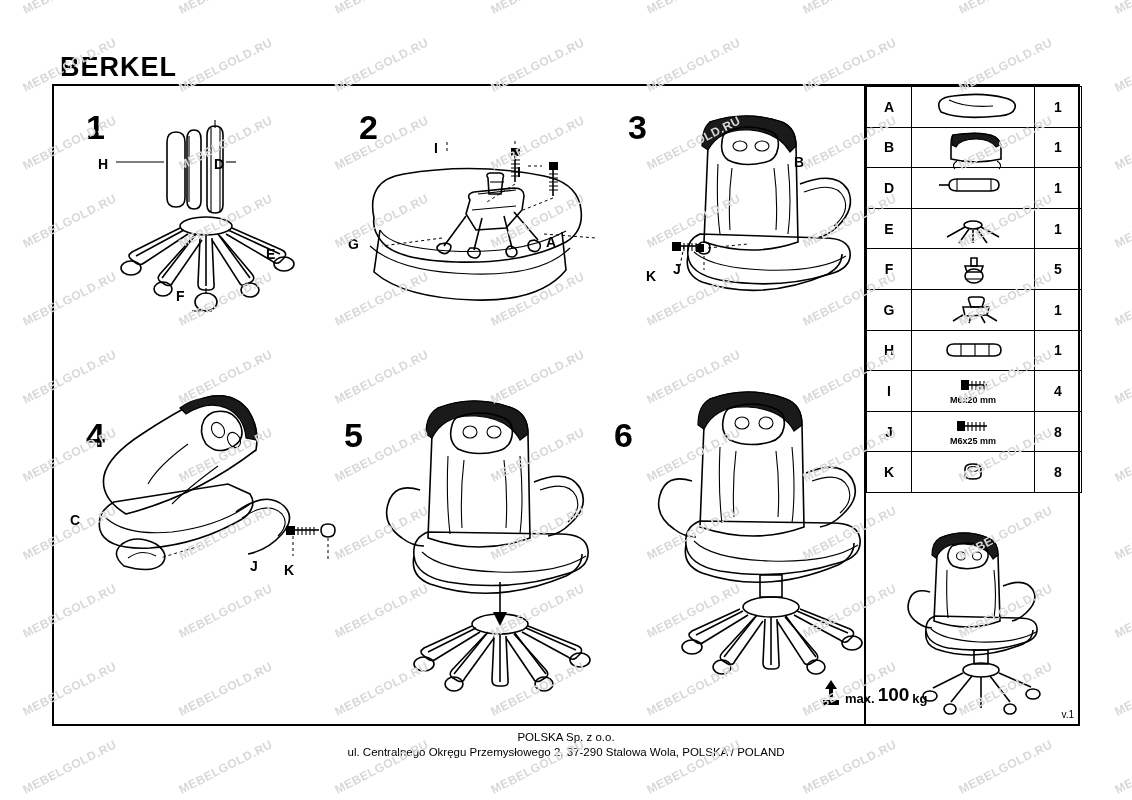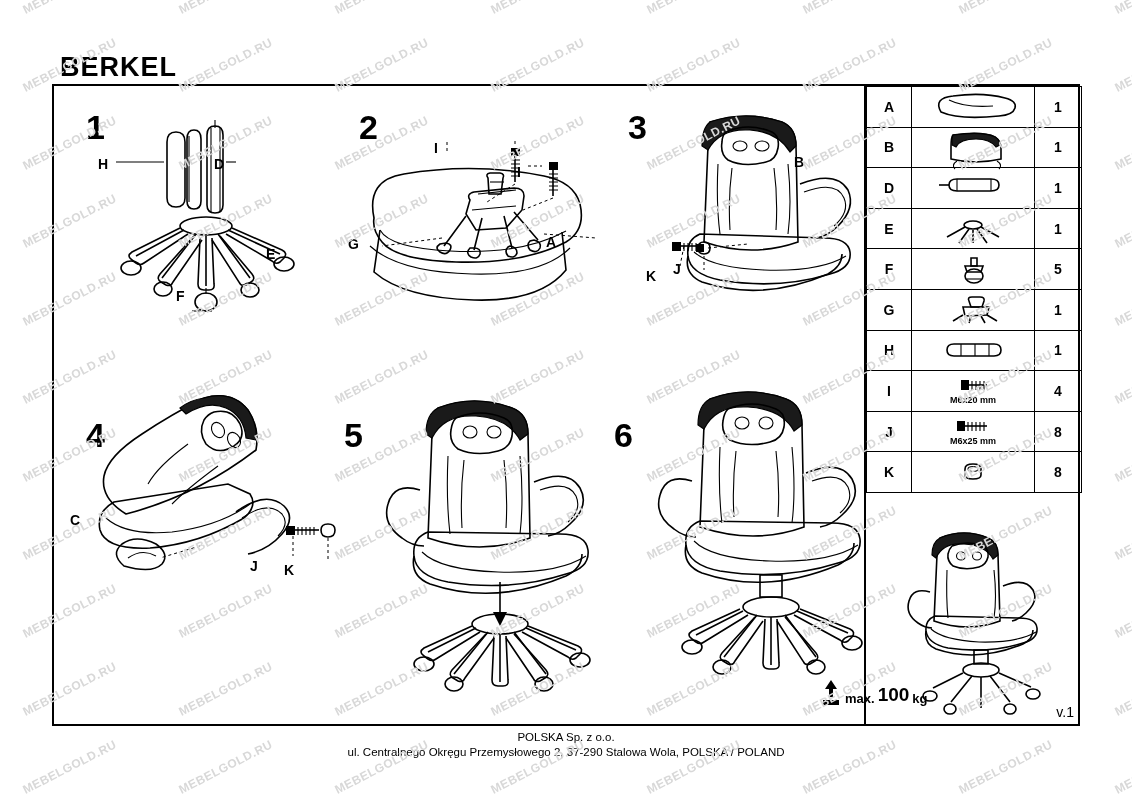--- a/index.html
+++ b/index.html
@@ -75,21 +75,21 @@
     font-size:9px;font-weight:bold;margin-top:-2px;
   }
   .subnum{font-size:10px;vertical-align:sub;}
   .maxload{
     position:absolute;left:822px;top:680px;
     font-size:13px;font-weight:600;
     display:flex;align-items:flex-end;gap:3px;
   }
   .maxload .big{font-size:19px;font-weight:bold;}
   .ver{
-    position:absolute;right:14px;bottom:8px;font-size:14px;
+    position:absolute;right:14px;bottom:8px;font-size:10px;
   }
 
   
   .wm{
     position:absolute;
     font-size:12px;font-weight:bold;
     color:#d8d8d8;
     transform:rotate(-27deg);
     white-space:nowrap;
     pointer-events:none;

